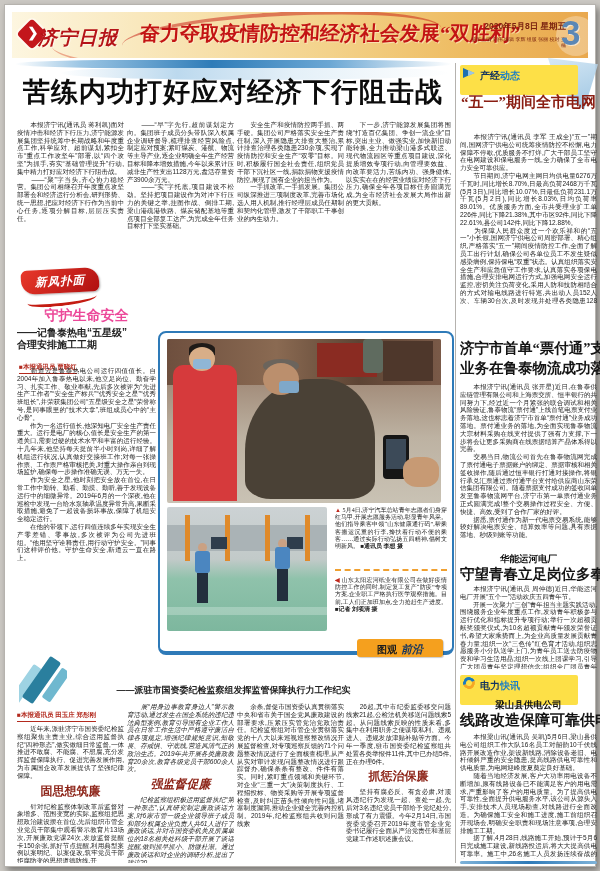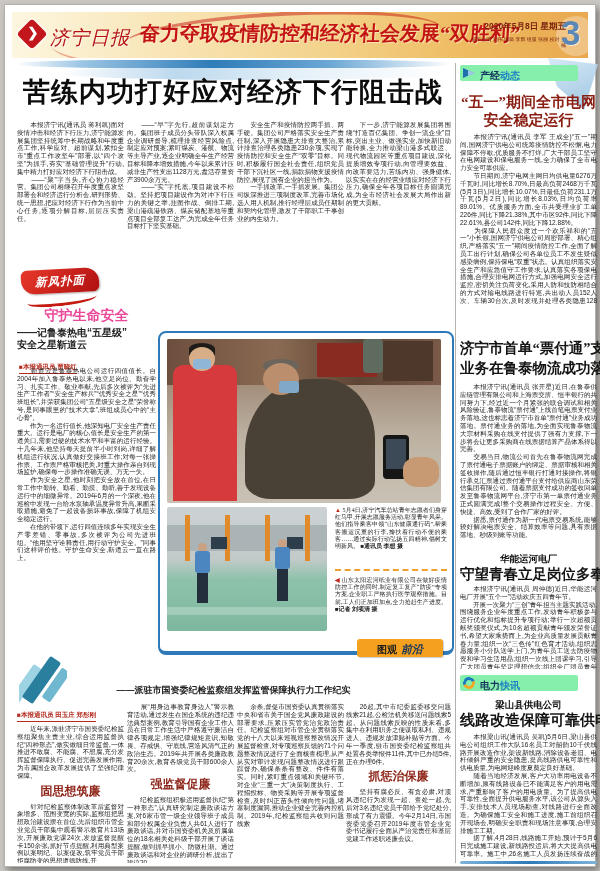--- a/index.html
+++ b/index.html
@@ -6,21 +6,21 @@
   body{width:600px;height:871px;background:#cbc8c3;font-family:"Liberation Sans",sans-serif;position:relative;overflow:hidden;}
   #page{position:absolute;left:4px;top:4px;width:590px;height:861px;background:#ffffff;border:1px solid #b6b3ae;box-shadow:3px 4px 7px rgba(0,0,0,.4);}
   .abs{position:absolute;}
   
   #banner{left:7px;top:7px;width:576px;height:46px;overflow:hidden;
     background:linear-gradient(90deg,#fdf6e0 0%,#f9e8bd 22%,#f3d28a 55%,#eebc62 78%,#e9a84e 100%);}
   .arc1{left:110px;top:0px;width:320px;height:46px;border-top:4px solid rgba(198,24,16,.5);border-radius:50%;transform:rotate(-3deg);}
   .arc2{left:40px;top:14px;width:470px;height:52px;border-bottom:5px solid rgba(214,60,30,.4);border-radius:50%;transform:rotate(2deg);}
   .logo-diamond{left:9px;top:11px;width:22px;height:22px;background:#c3161c;border-radius:4px;transform:rotate(45deg);box-shadow:0 0 0 2px rgba(255,255,255,.5);}
   .logo-glyph{left:13px;top:13px;width:16px;height:16px;color:#fff;font-weight:bold;font-size:13px;line-height:16px;text-align:center;transform:none;}
-  .masthead{left:38px;top:13px;font-family:"Liberation Serif",serif;font-style:italic;font-weight:400;font-size:19px;color:#b51318;letter-spacing:1px;text-shadow:1px 1px 0 rgba(255,255,255,.5);}
+  .masthead{left:26px;top:13px;font-family:"Liberation Serif",serif;font-style:italic;font-weight:700;font-size:19px;color:#b51318;letter-spacing:1px;text-shadow:1px 1px 0 rgba(255,255,255,.5);}
   .slogan{left:128px;top:8px;width:336px;text-align:center;font-family:"Liberation Serif",serif;font-weight:900;font-size:20px;color:#c31414;transform:skewX(-4deg);letter-spacing:0px;text-shadow:1px 1px 0 rgba(255,240,210,.6);white-space:nowrap;}
   .date-block{left:458px;top:9px;width:96px;text-align:right;color:#7c2410;}
   .date-line{font-size:8.5px;font-weight:bold;}
   .staff-line{font-size:5px;margin-top:3px;}
   .pn-circle{left:544px;top:4px;width:40px;height:40px;border-radius:50%;background:rgba(255,255,255,.3);}
   .page-num{left:549px;top:1px;font-size:35px;font-weight:900;color:#5b87b5;text-shadow:1px 1px 0 rgba(255,255,255,.6);}
   
   .sw1{left:10px;top:55px;width:437px;height:8px;border-radius:50%/100%;
     background:linear-gradient(90deg,rgba(173,210,235,0) 0%,#9cc6e4 15%,#2f7cb8 45%,#6ba7d4 72%,rgba(173,210,235,0) 100%);}
   .sw2{left:55px;top:61px;width:390px;height:14px;border-radius:50%;
@@ -62,30 +62,30 @@
   .tuguan .b{font-weight:900;font-size:11px;font-style:italic;color:#16365e;font-family:"Liberation Serif",serif;margin-left:4px;}
   
   .arrow-art{left:14px;top:648px;width:48px;height:54px;overflow:hidden;}
   .arrow-art div{position:absolute;border-radius:2px;}
   .ar1{left:2px;top:10px;width:10px;height:42px;background:#9ed3e3;transform:rotate(35deg);}
   .ar2{left:16px;top:2px;width:13px;height:50px;background:#2a7f9e;transform:rotate(35deg);}
   .ar3{left:32px;top:14px;width:10px;height:36px;background:#6fb8cf;transform:rotate(35deg);}
   .i-headline{left:10px;top:650px;width:437px;text-align:center;font-family:"Liberation Serif",serif;font-weight:900;font-size:21px;color:#0d0d0d;letter-spacing:2px;}
   .i-subtitle{left:10px;top:679px;width:437px;text-align:center;font-weight:700;font-size:9px;color:#222;}
   .c-b1{left:12px;top:698px;width:107px;height:160px;}
-  .c-b2{left:122px;top:698px;width:107px;height:160px;}
+  .c-b2{left:122px;top:698px;width:107px;height:160px;font-style:italic;}
   .c-b3{left:232px;top:698px;width:107px;height:160px;}
   .c-b4{left:341px;top:698px;width:105px;height:160px;}
   .colflow{position:absolute;overflow:hidden;}
   .colflow .bodytext{position:static;width:100%;height:auto;}
   .subhead{font-size:12px;font-weight:900;color:#8d2418;text-align:center;margin:3px 0;}
   .i-byline{margin-bottom:3px;}
   
   .vsep{left:450px;top:58px;width:1px;height:800px;background:#b5b2ae;}
-  .secbar{left:455px;width:98px;height:16px;background:#86efac;border-radius:2px;line-height:17px;padding-left:20px;}
+  .secbar{left:455px;width:98px;height:30px;background:#fde047;border-radius:2px;line-height:17px;padding-left:20px;}
   .secbar .tri{position:absolute;left:3px;top:3px;width:0;height:0;border-top:5.5px solid transparent;border-bottom:5.5px solid transparent;border-left:11px solid #1e6fb0;}
   .secbar .tri2{position:absolute;left:8px;top:5px;width:0;height:0;border-top:3.5px solid transparent;border-bottom:3.5px solid transparent;border-left:7px solid #9cc6e4;}
   .secbar .w1{font-weight:900;font-size:10px;color:#13335f;}
   .secbar .w2{font-weight:900;font-size:10px;color:#1d7fc4;}
   .rh-red{left:455px;width:137px;text-align:center;font-family:"Liberation Serif",serif;font-weight:900;font-size:15px;color:#8a1d12;white-space:nowrap;}
   .rh-blk{left:455px;width:137px;text-align:center;font-family:"Liberation Serif",serif;font-weight:900;font-size:14.5px;color:#141414;white-space:nowrap;}
   .rkicker{left:455px;width:137px;text-align:center;font-weight:900;font-size:9.5px;color:#111;}
   .rbody{left:455px;width:137px;}
   .swirl{position:absolute;left:3px;top:2px;width:12px;height:12px;border-radius:50%;border:3px solid #1a7abf;border-right-color:#f5a623;border-bottom-color:#f5a623;transform:rotate(25deg);box-sizing:border-box;}
   .blueline{left:455px;top:856px;width:137px;height:3px;border-radius:2px;
@@ -123,21 +123,21 @@
   <div class="abs bodytext c-t2">　　——“早”字先行,超前谋划定方向。集团班子成员分头带队深入权属企业调研督导,梳理排查经营风险点,制定应对预案;紧盯煤炭、港航、物流等主导产业,逐企业明确全年生产经营目标和降本增效措施,今年以来累计压减非生产性支出1128万元,盘活存量资产3900余万元。
 　　——“实”字托底,项目建设不松劲。坚持把项目建设作为对冲下行压力的关键之举,挂图作战、倒排工期,梁山港疏港铁路、煤炭储配基地等重点项目全部复工达产,为完成全年任务目标打下坚实基础。</div>
   <div class="abs bodytext c-t3">　　安全生产和疫情防控两手抓、两手硬。集团公司严格落实安全生产责任制,深入开展隐患大排查大整治,累计排查治理各类隐患230余项,实现了疫情防控和安全生产“双零”目标。同时,积极履行国企社会责任,组织党员干部下沉社区一线,捐款捐物支援疫情防控,展现了国有企业的担当作为。
 　　一手抓改革,一手抓发展。集团公司纵深推进三项制度改革,完善市场化选人用人机制,推行经理层成员任期制和契约化管理,激发了干部职工干事创业的内生动力。</div>
   <div class="abs bodytext c-t4">　　下一步,济宁能源发展集团将围绕“打造百亿集团、争创一流企业”目标,突出主业、做强实业,加快新旧动能转换,全力推动梁山港多式联运、现代物流园区等重点项目建设,深化提质增效专项行动,向管理要效益、向改革要活力,苦练内功、强身健体,以实实在在的经营业绩应对经济下行压力,确保全年各项目标任务圆满完成,为全市经济社会发展大局作出新的更大贡献。</div>
 
   <div class="abs badge">新风扑面</div>
   <div class="abs badge-swoosh"></div>
   <div class="abs f-title">守护生命安全</div>
   <div class="abs f-sub" style="top:321px;">——记鲁泰热电“五星级”</div>
-  <div class="abs f-sub" style="top:333px;">安全之星靳道云</div>
+  <div class="abs f-sub" style="top:333px;">合理安排施工工期</div>
   <div class="abs f-byline"><span class="byline">■本报通讯员 贾晓红</span></div>
   <div class="abs bodytext f-body">　　靳道云是鲁泰热电公司运行四值值长。自2004年加入鲁泰热电以来,他立足岗位、勤奋学习、扎实工作、敬业奉献,先后多次被评为“先进生产工作者”“安全生产标兵”“优秀安全之星”“优秀班组长”,并荣获集团公司“五星级安全之星”荣誉称号,是同事眼里的“技术大拿”,班组成员心中的“主心骨”。
 　　作为一名运行值长,他深知电厂安全生产责任重大。运行是电厂的核心,值长是安全生产的第一道关口,需要过硬的技术水平和丰富的运行经验。十几年来,他坚持每天提前半小时到岗,详细了解机组运行状况,认真做好交接班工作;对每一张操作票、工作票严格审核把关,对重大操作亲自到现场监护,确保每一步操作准确无误、万无一失。
 　　作为安全之星,他时刻把安全放在首位,在日常工作中勤转、勤看、勤摸、勤听,善于发现设备运行中的细微异常。2019年6月的一个深夜,他在巡检中发现一台给水泵轴承温度异常升高,果断采取措施,避免了一起设备损坏事故,保障了机组安全稳定运行。
 　　在他的带领下,运行四值连续多年实现安全生产零差错、零事故,多次被评为公司先进班组。“他用坚守诠释责任,用行动守护安全。”同事们这样评价他。守护生命安全,靳道云一直在路上。</div>
 
   <div class="abs bluebox"></div>
 
   <div class="abs photo1">
     <div class="ph" style="left:0;top:0;width:274px;height:46px;background:linear-gradient(90deg,#6e4f3e,#8a6a52 40%,#5d4434 70%,#7a5a48);"></div>
@@ -221,21 +221,20 @@
 
   <div class="abs vsep"></div>
 
   <div class="abs secbar" style="top:60px;">
     <span class="tri"></span>
     <span class="tri2"></span>
     <span class="w1">产经</span><span class="w2">动态</span>
   </div>
 
   <div class="abs rh-red" style="top:88px;">“五一”期间全市电网</div>
-  <div class="abs rh-red" style="top:106px;">安全稳定运行</div>
   <div class="abs bodytext rbody" style="top:128px;height:172px;">　　本报济宁讯(通讯员 李军 王成全)“五一”期间,国网济宁供电公司统筹疫情防控不松懈,电力保障不停歇,优质服务不打烊,广大干部员工坚守在电网建设和保电服务一线,全力确保了全市电力安全可靠供应。
 　　节日期间,济宁电网主网日均供电量6276万千瓦时,同比增长8.70%,日最高负荷2468万千瓦(5月3日),同比增长10.07%,日最低负荷231.1万千瓦(5月2日),同比增长8.03%,日均负荷率89.01%。优质服务方面,全市共受理业扩工单226件,同比下降21.38%,其中市区92件,同比下降22.61%,县公司142件,同比下降12.88%。
 　　为保障人民群众度过一个欢乐祥和的“五一”小长假,国网济宁供电公司周密部署、精心组织,严格落实“五一”期间疫情防控工作,全面了解员工出行计划,确保公司各单位员工不发生疑似感染病例,保持保电“双重”状态。认真组织落实安全生产和应急值守工作要求,认真落实各项保电措施,合理安排电网运行方式,加强电网安全运行监控,密切关注负荷变化,采用人防和技防相结合的方式对输电线路进行特巡,共出动人员152人次、车辆30台次,及时发现并处理各类隐患128处,避免多起跳闸故障,确保了济宁电网的安全稳定运行,圆满完成了“五一”期间保电任务。</div>
 
   <div class="abs rh-blk" style="top:334px;">济宁市首单“票付通”支付</div>
   <div class="abs rh-blk" style="top:354px;">业务在鲁泰物流成功落地</div>
   <div class="abs bodytext rbody" style="top:378px;height:162px;">　　本报济宁讯(通讯员 张开星)近日,在鲁泰供应链管理有限公司和上海票交所、恒丰银行的共同努力下,经过近一个月紧张的联合调试和相关风险验证,鲁泰物流“票付通”上线首笔电票支付业务落地,这也标志着济宁市首单“票付通”业务成功落地。票付通业务的落地,为全面实现鲁泰物流大宗材料采购在线支付提供了强有力支撑,下一步将会让更多采购商在线票据结算产品体系得以完善。
 　　交易当日,物流公司首先在鲁泰物流网完成了票付通电子票据账户的绑定、票据审核和相关签收操作,随后通过恒丰银行打通对接操作,将银行承兑汇票通过票付通平台支付给供应商山东荣信集团有限公司。随着票据支付成功的签收回单发至鲁泰物流网平台,济宁市第一单票付通业务正式圆满完成!整个交易操作过程安全、方便、快捷、高效,受到了合作厂家的好评。
 　　据悉,票付通作为新一代电票交易系统,能够较好解决电票安全、结算效率等问题,具有票据落地、秒级到账等功能。</div>
 

